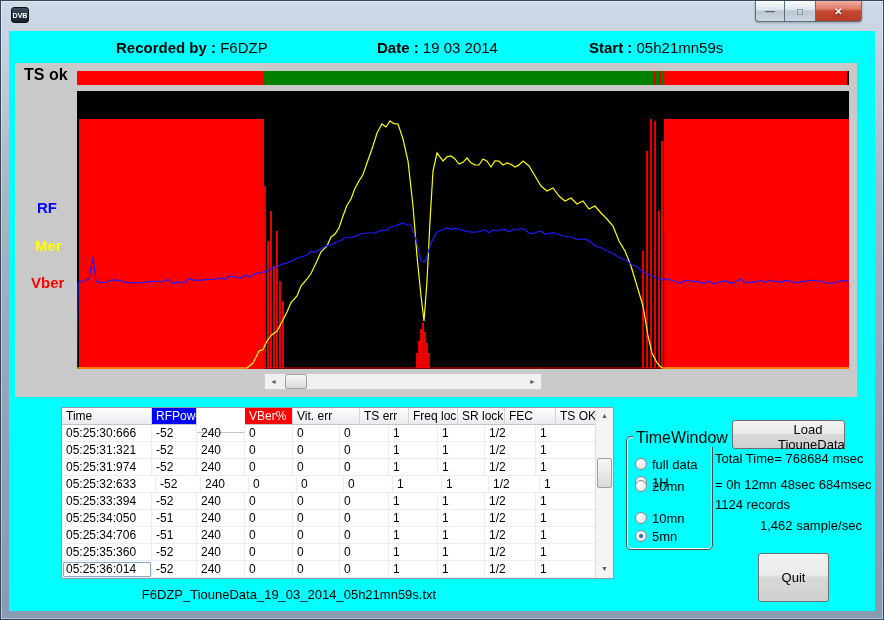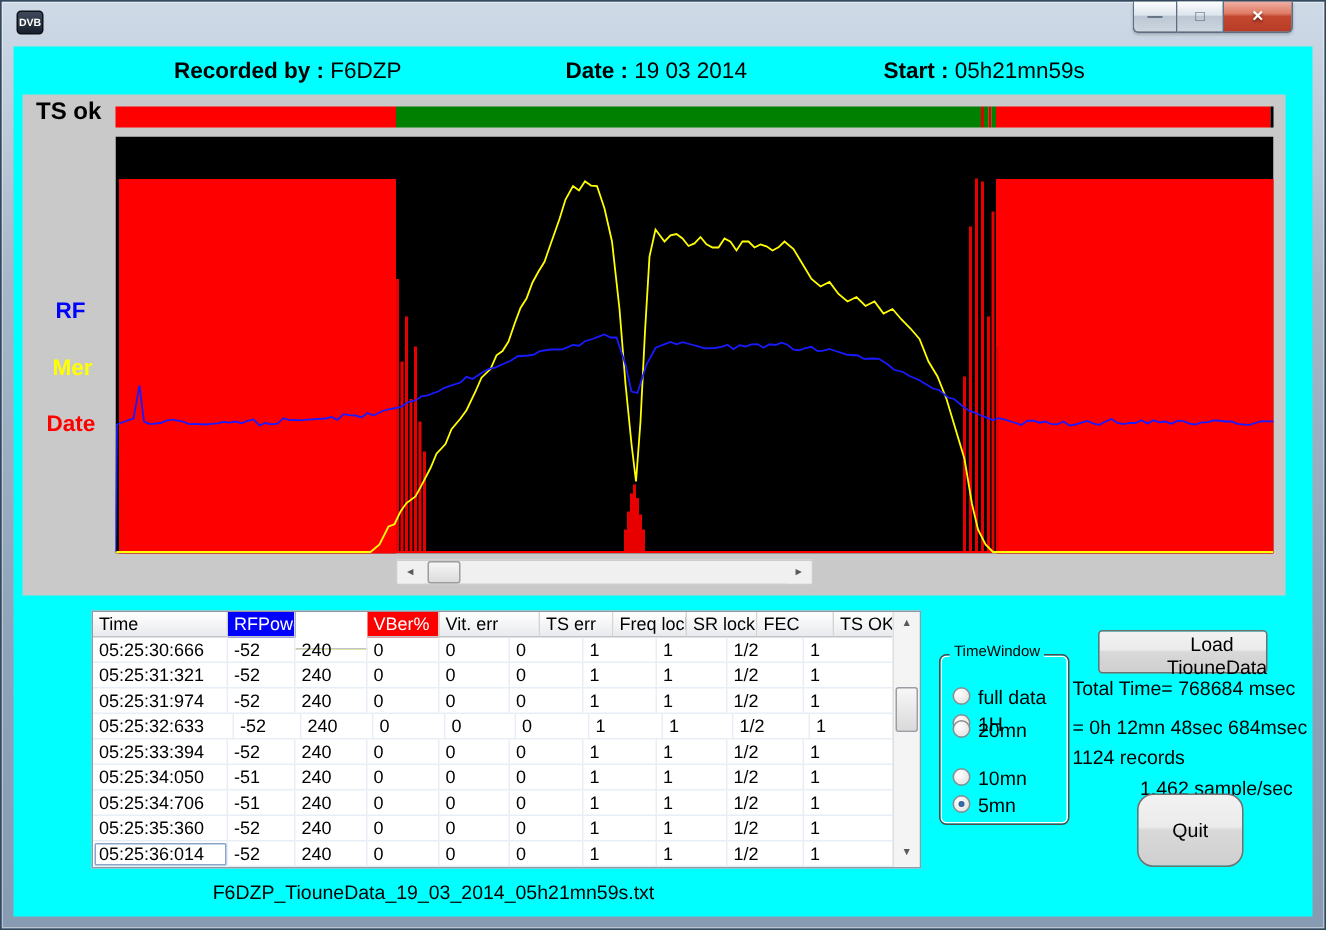--- a/index.html
+++ b/index.html
@@ -65,34 +65,34 @@
   .vscroll{position:absolute;right:0;top:0;bottom:0;width:18px;background:#f4f4f4;border-left:1px solid #dfdfdf;}
   .vs-btn{position:absolute;left:0;width:100%;height:17px;font-size:7px;text-align:center;line-height:16px;color:#5a5a5a;}
   .vs-btn.up{top:0;}
   .vs-btn.down{bottom:0;}
   .vs-thumb{position:absolute;left:1px;right:1px;top:50px;height:30px;
     background:linear-gradient(180deg,#f7f7f7,#dadada);border:1px solid #9d9da5;border-radius:2px;}
 
   
   .groupbox{position:absolute;left:617px;top:405px;width:87px;height:114px;
     border:1px solid #4c4c4c;border-radius:5px;box-shadow:inset 0 0 0 1px #ffffff;}
-  .gb-title{position:absolute;top:-8px;left:6px;background:#00ffff;padding:0 3px;font-size:10px;color:#000;white-space:nowrap;}
+  .gb-title{position:absolute;top:-8px;left:6px;background:#00ffff;padding:0 3px;font-size:16px;color:#000;white-space:nowrap;}
   .radio-row{position:absolute;left:8px;height:14px;display:flex;align-items:center;gap:5px;}
   .radio{width:12px;height:12px;border-radius:50%;border:1px solid #8b8b8b;
     background:radial-gradient(circle at 35% 30%,#ffffff,#dcdcdc);position:relative;flex:none;}
   .radio.checked::after{content:"";position:absolute;left:3px;top:3px;width:4px;height:4px;border-radius:50%;
     background:radial-gradient(circle,#3d7ab5,#1d4f86);}
   .radio-label{font-size:13px;color:#000;white-space:nowrap;}
 
   
   .win-btn{position:absolute;border:1px solid #707070;border-radius:3px;font-size:13px;color:#000;
     background:linear-gradient(180deg,#f2f2f2 0%,#ebebeb 45%,#d9d9d9 50%,#cfcfcf 100%);
     font-family:"Liberation Sans",sans-serif;}
   .load-btn{left:723px;top:389px;width:113px;height:29px;padding-left:45px;}
-  .quit-btn{left:749px;top:498px;width:71px;height:49px;border-radius:11px;}
+  .quit-btn{left:749px;top:522px;width:71px;height:49px;}
   .info-line{position:absolute;font-size:13px;color:#000;white-space:nowrap;}
   .footer-file{position:absolute;left:30px;top:556px;width:500px;text-align:center;font-size:13px;color:#000;}
 </style>
 </head>
 <body>
 
 <div class="window">
   <div class="titlebar">
     <div class="app-icon">DVB</div>
     <div class="caption-group">
@@ -153,21 +153,21 @@
           <line x1="578" y1="277" x2="578" y2="30" stroke="#e80000" stroke-width="2"></line>
           <line x1="582" y1="277" x2="582" y2="120" stroke="#e80000" stroke-width="2"></line>
           <line x1="585" y1="277" x2="585" y2="50" stroke="#e80000" stroke-width="2"></line>
           <line x1="588" y1="277" x2="588" y2="140" stroke="#e80000" stroke-width="2"></line>
           <polyline points="0,277 4,277.0 8,277.0 12,277.0 16,277.0 20,277.0 24,277.0 28,277.0 32,277.0 36,277.0 40,277.0 44,277.0 48,277.0 52,277.0 56,277.0 60,277.0 64,277.0 68,277.0 72,277.0 76,277.0 80,277.0 84,277.0 88,277.0 92,277.0 96,277.0 100,277.0 104,277.0 108,277.0 112,277.0 116,277.0 120,277.0 124,277.0 128,277.0 132,277.0 136,277.0 140,277.0 144,277.0 148,277.0 152,277.0 156,277.0 160,277.0 164,277.0 168,277.0 172,277.0 176,277.0 180,277.0 184,277.0 188,277.0 192,277.0 196,277.0 200,277.0 204,277.0 208,277.0 212,277.0 216,277.0 220,277.0 224,277.0 228,277.0 232,277.0 236,277.0 240,277.0 244,277.0 248,277.0 252,277.0 256,277.0 260,277.0 264,277.0 268,277.0 272,277.0 276,277.0 280,277.0 284,277.0 288,277.0 292,277.0 296,277.0 300,277.0 304,277.0 308,277.0 312,277.0 316,277.0 320,277.0 324,277.0 328,277.0 332,277.0 336,277.0 340,277.0 344,277.0 348,277.0 352,277.0 356,277.0 360,277.0 364,277.0 368,277.0 372,277.0 376,277.0 380,277.0 384,277.0 388,277.0 392,277.0 396,277.0 400,277.0 404,277.0 408,277.0 412,277.0 416,277.0 420,277.0 424,277.0 428,277.0 432,277.0 436,277.0 440,277.0 444,277.0 448,277.0 452,277.0 456,277.0 460,277.0 464,277.0 468,277.0 472,277.0 476,277.0 480,277.0 484,277.0 488,277.0 492,277.0 496,277.0 500,277.0 504,277.0 508,277.0 512,277.0 516,277.0 520,277.0 524,277.0 528,277.0 532,277.0 536,277.0 540,277.0 544,277.0 548,277.0 552,277.0 556,277.0 560,277.0 564,277.0 568,277.0 572,277.0 576,277.0 580,277.0 584,277.0 588,277.0 592,277.0 596,277.0 600,277.0 604,277.0 608,277.0 612,277.0 616,277.0 620,277.0 624,277.0 628,277.0 632,277.0 636,277.0 640,277.0 644,277.0 648,277.0 652,277.0 656,277.0 660,277.0 664,277.0 668,277.0 672,277.0 676,277.0 680,277.0 684,277.0 688,277.0 692,277.0 696,277.0 700,277.0 704,277.0 708,277.0 712,277.0 716,277.0 720,277.0 724,277.0 728,277.0 732,277.0 736,277.0 740,277.0 744,277.0 748,277.0 752,277.0 756,277.0 760,277.0 764,277.0 768,277.0 772,277" fill="none" stroke="#ff0000" stroke-width="1.2"></polyline>
           <polyline points="0,277 4,277.0 8,277.0 12,277.0 16,277.0 20,277.0 24,277.0 28,277.0 32,277.0 36,277.0 40,277.0 44,277.0 48,277.0 52,277.0 56,277.0 60,277.0 64,277.0 68,277.0 72,277.0 76,277.0 80,277.0 84,277.0 88,277.0 92,277.0 96,277.0 100,277.0 104,277.0 108,277.0 112,277.0 116,277.0 120,277.0 124,277.0 128,277.0 132,277.0 136,277.0 140,277.0 144,277.0 148,277.0 152,277.0 156,277.0 160,277.0 164,277.0 170,277 176,272 182,260 186,258.5 190,250 194,244.4 200,240 204,232.6 210,221 214,211.5 220,205 224,195.1 230,188 234,182.5 240,170 244,160.8 250,155 254,145.9 258,143 262,136.7 266,125 270,114.3 274,108 278,97.3 282,90 286,83.5 290,72 296,55 300,42 305,33 309,36.0 313,29.9 317,32.7 321,33 326,48 331,70 336,115 340,165 344,205 347,230 350,190 353,130 356,80 360,62 366,70 370,65.9 374,65 378,68.0 382,73 386,71.3 390,67 394,71.9 398,74 402,74.0 406,68 410,70.2 414,76 418,69.9 422,70 426,74.0 430,72 434,73.2 438,76 442,73.9 446,70 452,75 458,85 464,95 470,100 476,97 482,105 488,110 494,107 500,113 506,110 512,118 518,115 524,122 530,128 536,135 542,150 548,160 554,175 560,195 566,215 571,245 575,262 580,272 585,277 589,277.0 593,277.0 597,277.0 601,277.0 605,277.0 609,277.0 613,277.0 617,277.0 621,277.0 625,277.0 629,277.0 633,277.0 637,277.0 641,277.0 645,277.0 649,277.0 653,277.0 657,277.0 661,277.0 665,277.0 669,277.0 673,277.0 677,277.0 681,277.0 685,277.0 689,277.0 693,277.0 697,277.0 701,277.0 705,277.0 709,277.0 713,277.0 717,277.0 721,277.0 725,277.0 729,277.0 733,277.0 737,277.0 741,277.0 745,277.0 749,277.0 753,277.0 757,277.0 761,277.0 765,277.0 772,277" fill="none" stroke="#ffff00" stroke-width="1.2"></polyline>
           <polyline points="0,277 1,192 6,190 12,188 16,166 19,190 23,191.7 30,191 34,189.4 38,188.8 45,190 49,191.7 53,191.6 60,192 64,191.6 68,191.3 72,190.3 76,190.8 80,190 84,191.2 88,189.5 92,188.6 96,192.7 100,191 104,191.9 108,191.5 112,187.8 116,189.1 120,189 124,189.3 128,188.7 132,188.5 136,188.2 140,188 144,186.9 148,188.9 152,185.1 156,185.8 160,186 164,187.3 168,184.3 172,186.0 178,183 182,181.9 187,181 191,179.9 195,177.0 200,176 204,173.2 208,172.6 215,170 219,167.7 223,166.2 230,164 234,160.2 238,161.6 245,157 249,154.9 253,154.1 260,151 264,149.2 268,146.5 275,146 279,145.4 283,143.0 290,142 294,142.0 298,141.9 305,139 309,139.5 313,136.5 318,135 322,133.4 326,132 330,134.0 334,134 340,152 344,170 348,171 354,152 360,141 364,139.2 370,137 374,138.5 378,137.1 385,139 389,140.1 393,141.2 400,141 404,140.2 408,138.8 412,141.8 416,139.1 420,140 424,138.6 428,138.4 432,140.8 436,138.5 440,139 444,137.5 448,138.8 452,142.1 456,142.5 460,141 464,140.2 468,143.1 472,142.7 476,141.6 480,143 484,144.3 488,145.5 495,146 499,148.3 505,148 509,148.2 515,152 519,155.5 525,157 529,159.5 535,162 539,164.4 545,168 549,169.0 555,174 559,175.0 565,180 569,182.8 575,185 579,186.8 585,189 589,187.8 593,188.8 600,191 604,192.3 608,189.4 612,189.5 616,190.8 620,190 624,191.8 628,191.9 632,190.0 636,192.7 640,192 644,190.8 648,189.6 652,191.4 656,192.2 660,190 664,188.3 668,191.0 672,191.8 676,190.9 680,191 684,189.1 688,191.4 692,189.1 696,190.5 700,190 704,191.6 708,189.4 712,189.8 716,191.4 720,192 724,190.6 728,190.6 732,189.3 736,189.5 740,190 744,190.0 748,191.6 752,192.0 756,192.2 760,191 764,189.8 768,189.9 772,190" fill="none" stroke="#1a1aff" stroke-width="1.2"></polyline>
         </svg>
       <div class="series-label lbl-rf" style="color: rgb(0, 0, 255);">RF</div>
       <div class="series-label lbl-mer" style="color: rgb(255, 255, 0);">Mer</div>
-      <div class="series-label lbl-vber" style="color: rgb(255, 0, 0);">Date</div>
+      <div class="series-label lbl-vber" style="color: rgb(255, 0, 0);">Vber</div>
 
       <div class="hscroll">
         <div class="hs-btn">◄</div>
         <div class="hs-track">
           <div class="hs-thumb"></div>
         </div>
         <div class="hs-btn">►</div>
       </div>
     </div>
 

